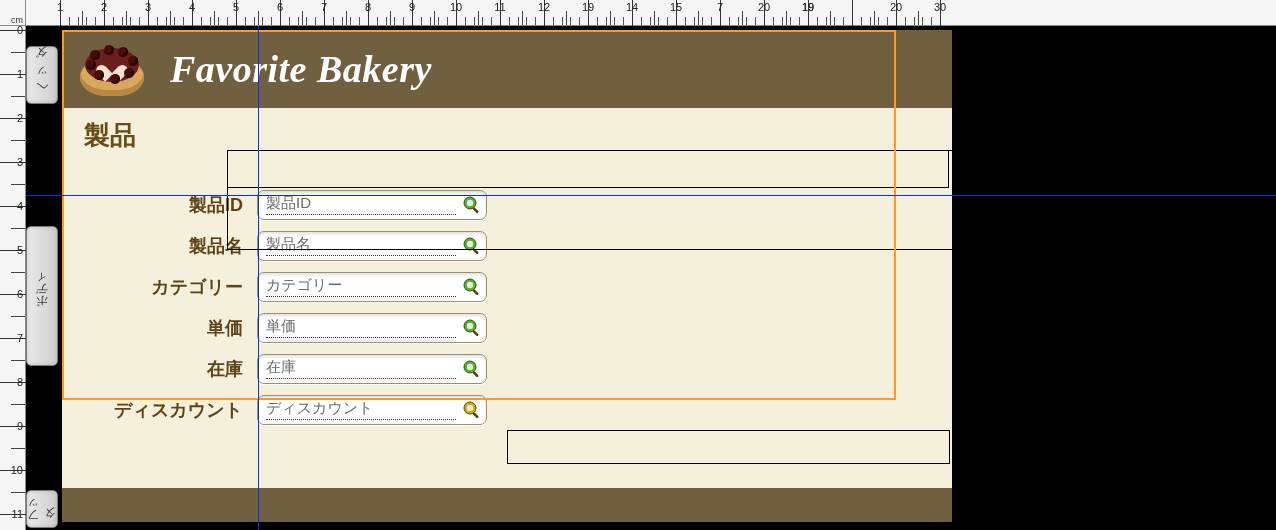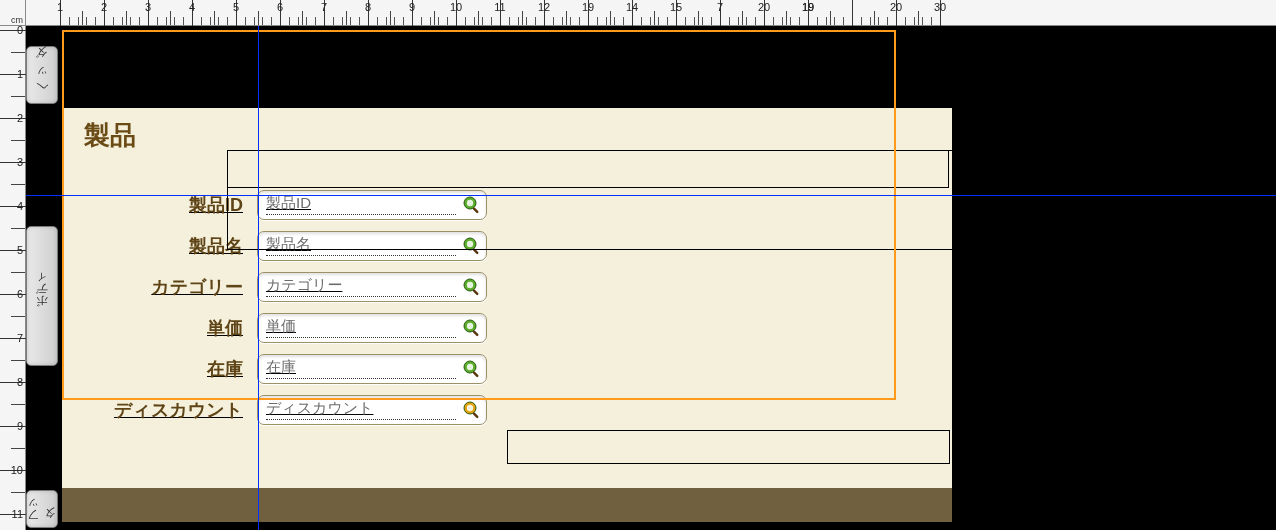--- a/index.html
+++ b/index.html
@@ -119,21 +119,21 @@
   .section-title {
     position:absolute; left:22px; top:10px;
     font-size:26px; font-weight:bold; color:#6a4b16;
   }
 
   
   .form {
     position:absolute; left:0; top:76px; width:100%;
   }
   .row {
-    position:relative; height:41px; display:flex; align-items:center;text-decoration:underline;
+    position:relative; height:41px; display:flex; align-items:center;
   }
   .row .lbl {
     width:195px; text-align:right; padding-right:14px;
     font-size:18px; font-weight:bold; color:#5e4416;
   }
   .row .field {
     width:230px; height:30px; position:relative;
     background:#fff; border:1px solid #9c9066; border-radius:7px;
     box-shadow: inset 0 2px 3px rgba(0,0,0,.12), 0 1px 0 #fff;
     display:flex; align-items:center;
@@ -376,20 +376,36 @@
   </div>
 </div>
 
 <div class="canvas">
   <div class="page">
 
     <div class="obj-outline" style="left:165px; top:120px; width:760px; height:100px"></div>
     <div class="obj-outline" style="left:165px; top:120px; width:722px; height:38px"></div>
     <div class="obj-outline" style="left:445px; top:400px; width:443px; height:34px"></div>
 
+    <div class="header-band">
+      <div class="logo">
+        <div class="tart-base"></div>
+        <div class="tart-top"></div>
+        <div class="heart"></div>
+        <div class="berry" style="left:12px; top:10px"></div>
+        <div class="berry" style="left:26px; top:5px"></div>
+        <div class="berry" style="left:40px; top:7px"></div>
+        <div class="berry" style="left:50px; top:16px"></div>
+        <div class="berry" style="left:46px; top:28px"></div>
+        <div class="berry" style="left:32px; top:34px"></div>
+        <div class="berry" style="left:16px; top:30px"></div>
+        <div class="berry" style="left:8px;  top:20px"></div>
+      </div>
+      <div class="header-title">Favorite Bakery</div>
+    </div>
 
     <div class="body-band">
       <div class="section-title">製品</div>
 
       <div class="form" id="form">
           <div class="row">
             <div class="lbl">製品ID</div>
             <div class="field">
               <div class="ph">製品ID</div>
               <div class="lookup">

